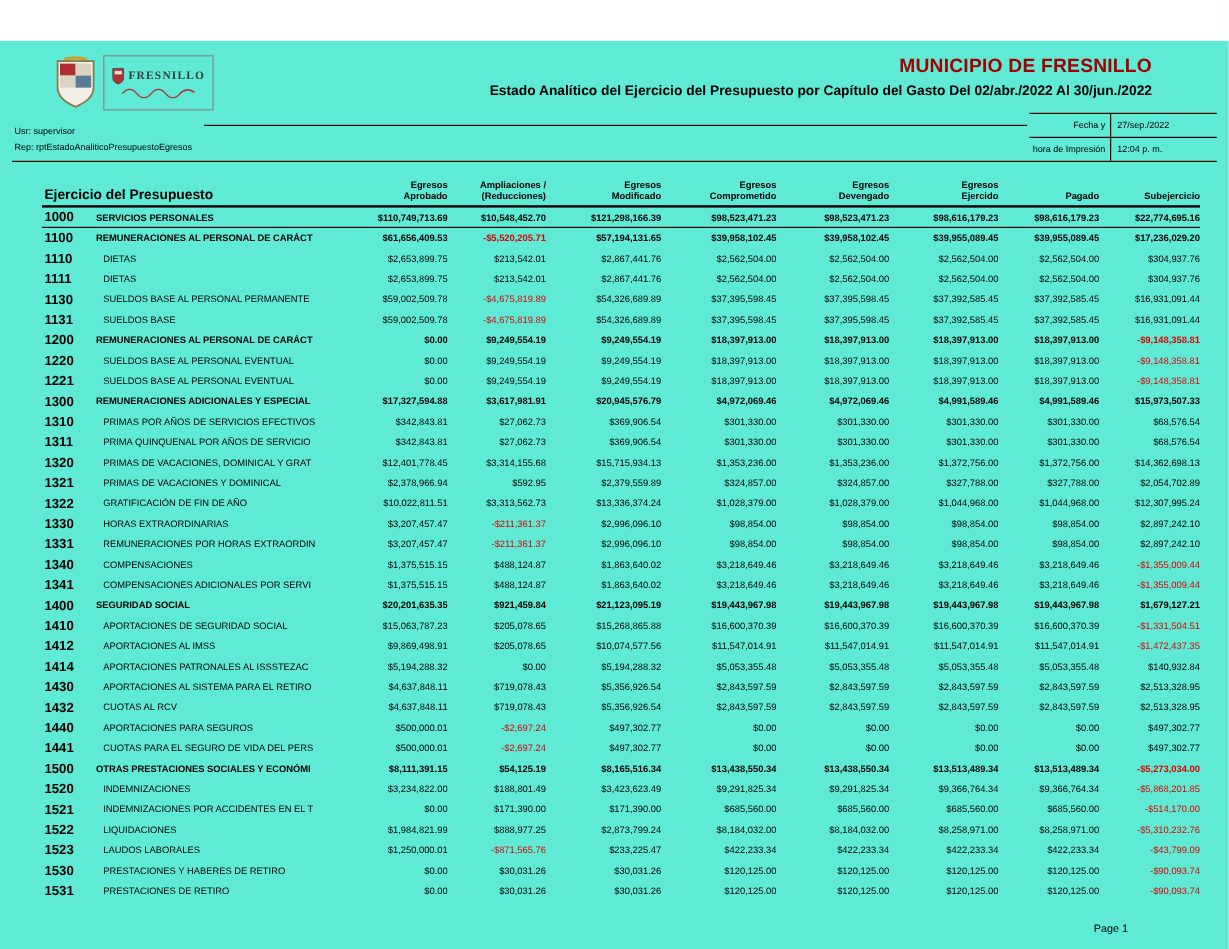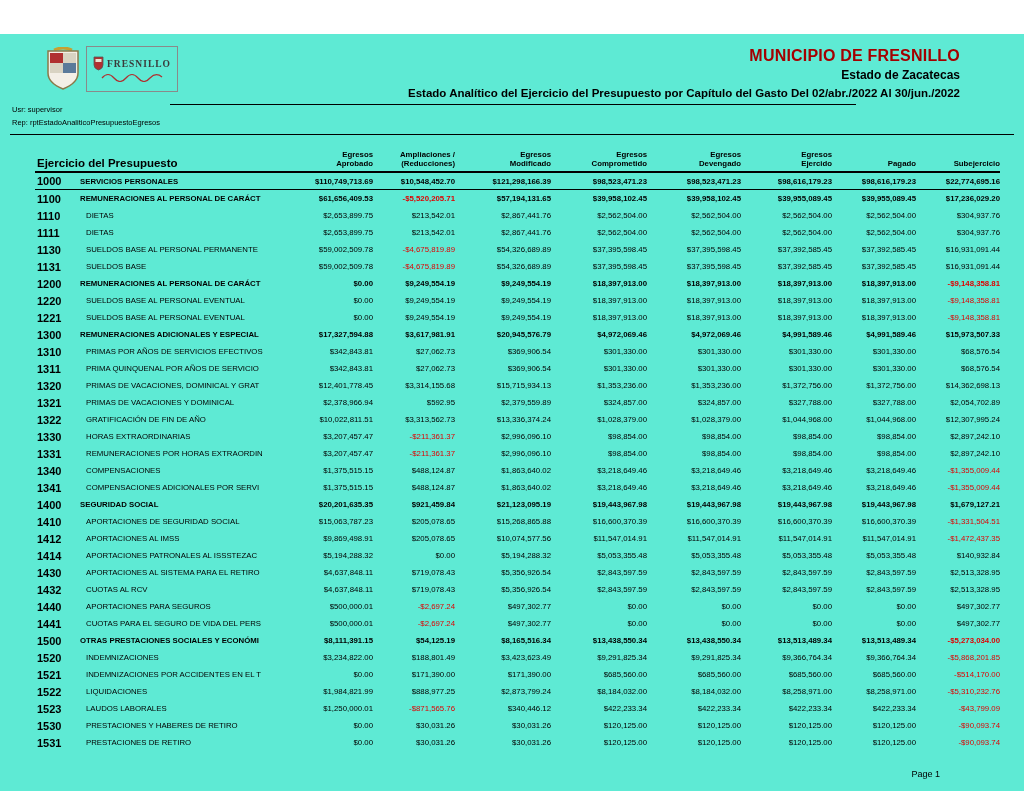--- a/index.html
+++ b/index.html
@@ -73,28 +73,37 @@
         <span class="fres-text">FRESNILLO</span>
       </div>
       <svg width="64" height="10" viewBox="0 0 64 10">
         <path d="M2 6 q6 -7 12 0 t12 0 t12 0 t12 0 q6 -6 12 -1" stroke="#b03030" fill="none" stroke-width="1.2"></path>
       </svg>
     </div>
   </div>
 
   <div class="titles">
     <div class="t1">MUNICIPIO DE FRESNILLO</div>
-    <div class="t2">Estado de Zacatecas</div>
     <div class="t3">Estado Analítico del Ejercicio del Presupuesto por Capítulo del Gasto Del 02/abr./2022 Al 30/jun./2022</div>
   </div>
   <div class="title-underline"></div>
 
   <div class="usr">Usr: supervisor</div>
   <div class="rep">Rep: rptEstadoAnaliticoPresupuestoEgresos</div>
 
+  <div class="datebox">
+    <div class="drow">
+      <div class="dlabel">Fecha y</div>
+      <div class="dvalue">27/sep./2022</div>
+    </div>
+    <div class="drow">
+      <div class="dlabel">hora de Impresión</div>
+      <div class="dvalue">12:04 p. m.</div>
+    </div>
+  </div>
 
   <div class="table-top-line"></div>
 
   <div class="table">
     <div class="thead">
       <div class="cell section-label">Ejercicio del Presupuesto</div>
       <div class="cell hnum">
           <span>Egresos</span>
           <span>Aprobado</span>
         </div>
@@ -498,21 +507,21 @@
     <div class="cell num">$8,184,032.00</div>
     <div class="cell num">$8,258,971.00</div>
     <div class="cell num">$8,258,971.00</div>
     <div class="cell num neg">-$5,310,232.76</div>
   </div>
         <div class="row">
     <div class="cell code">1523</div>
     <div class="cell name">LAUDOS LABORALES</div>
     <div class="cell num">$1,250,000.01</div>
     <div class="cell num neg">-$871,565.76</div>
-    <div class="cell num">$340,446.12</div>
+    <div class="cell num">$233,225.47</div>
     <div class="cell num">$422,233.34</div>
     <div class="cell num">$422,233.34</div>
     <div class="cell num">$422,233.34</div>
     <div class="cell num">$422,233.34</div>
     <div class="cell num neg">-$43,799.09</div>
   </div>
         <div class="row">
     <div class="cell code">1530</div>
     <div class="cell name">PRESTACIONES Y HABERES DE RETIRO</div>
     <div class="cell num">$0.00</div>

